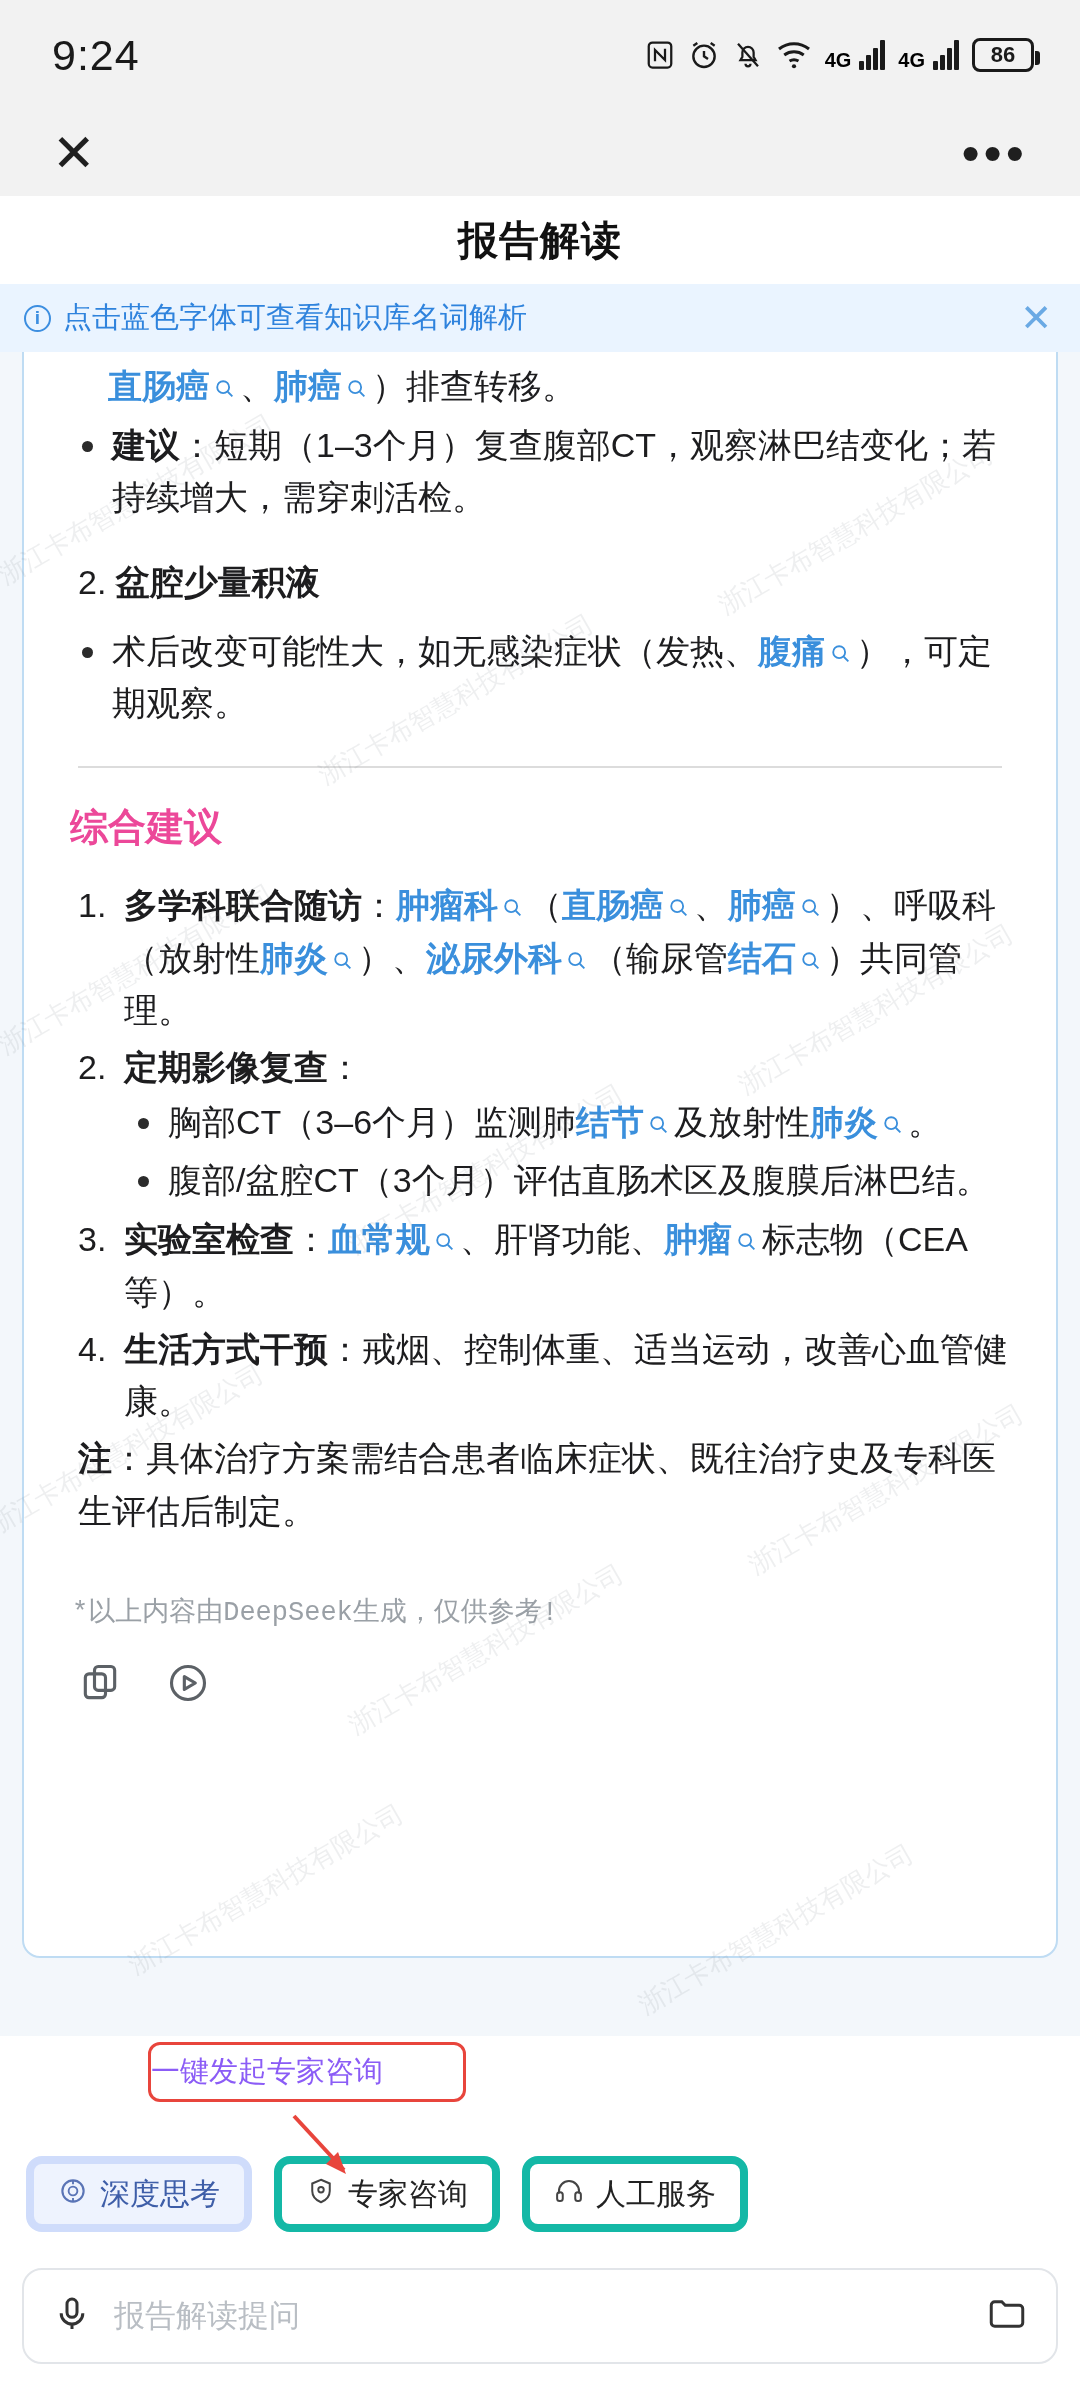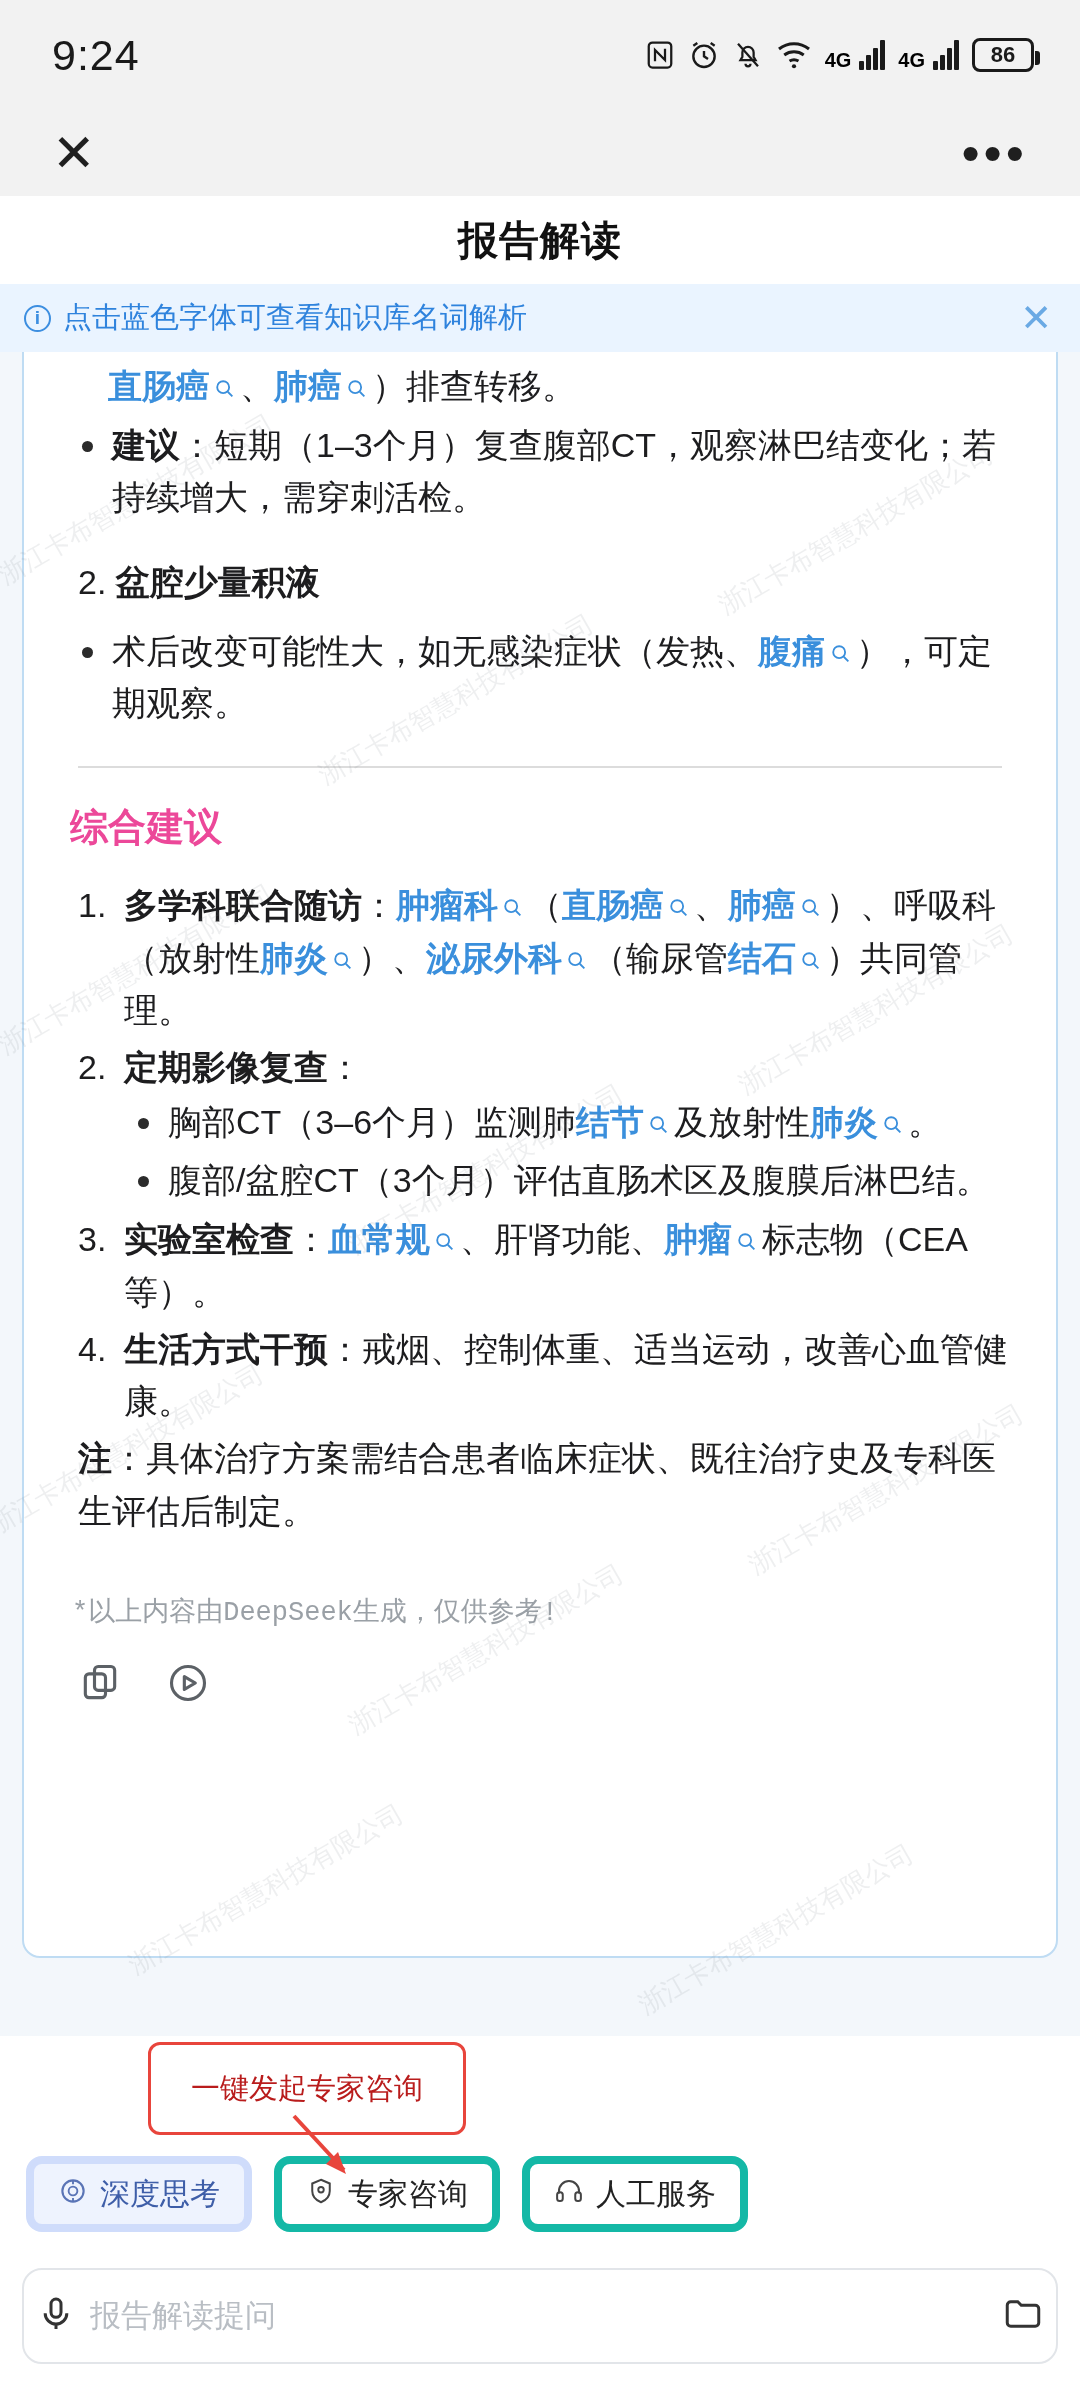--- a/index.html
+++ b/index.html
@@ -187,28 +187,28 @@
     padding: 26px 0 0 10px;
   }
   .act-ic { color: #5c6166; }
 
   
   .callout {
     position: absolute;
     left: 148px;
     top: 2042px;
     width: 318px;
-    height: 93px;
+    height: 60px;
     border: 3px solid #e8453c;
     border-radius: 12px;
-    display: flex; align-items: center; justify-content: center;
+    display: flex; align-items: center; 
     background: #ffffff;
     z-index: 6;
     font-size: 29px;
-    color: #b91c1c;
+    color: #8b5cf6;
   }
   .arrow {
     position: absolute;
     left: 290px; top: 2112px;
     z-index: 6;
   }
 
   
   .chips {
     position: absolute;
@@ -243,22 +243,22 @@
   .inputbar {
     position: absolute;
     left: 22px; right: 22px;
     top: 2268px;
     height: 96px;
     border: 2px solid #e2e5e9;
     border-radius: 20px;
     background: #fff;
     display: flex;
     align-items: center;
-    padding: 0 12px;
-    gap: 14px;
+    padding: 0 28px;
+    gap: 22px;
     z-index: 5;
   }
   .ph {
     flex: 1;
     font-size: 31px;
     color: #b9bec4;
   }
 </style>
 </head>
 <body>

